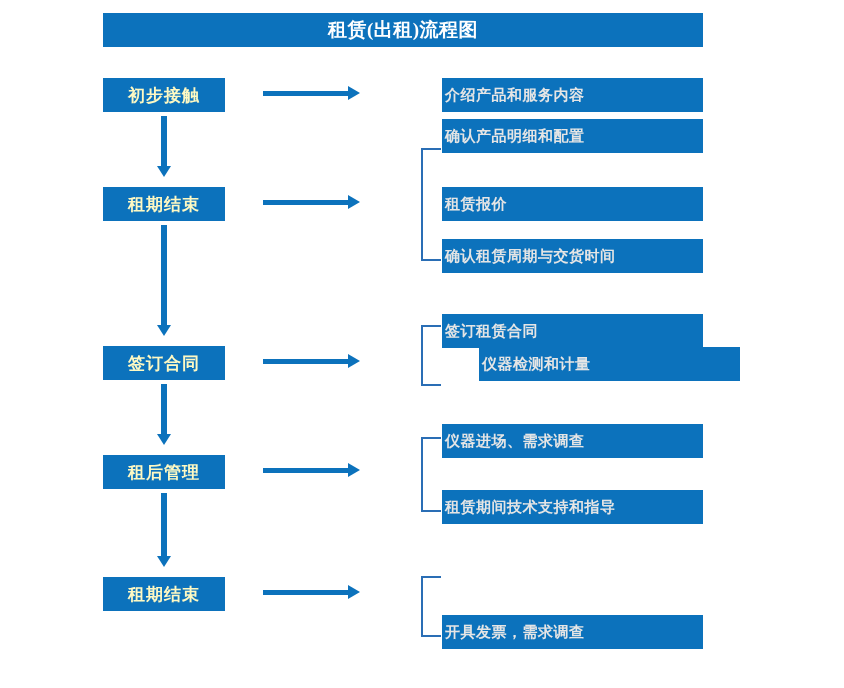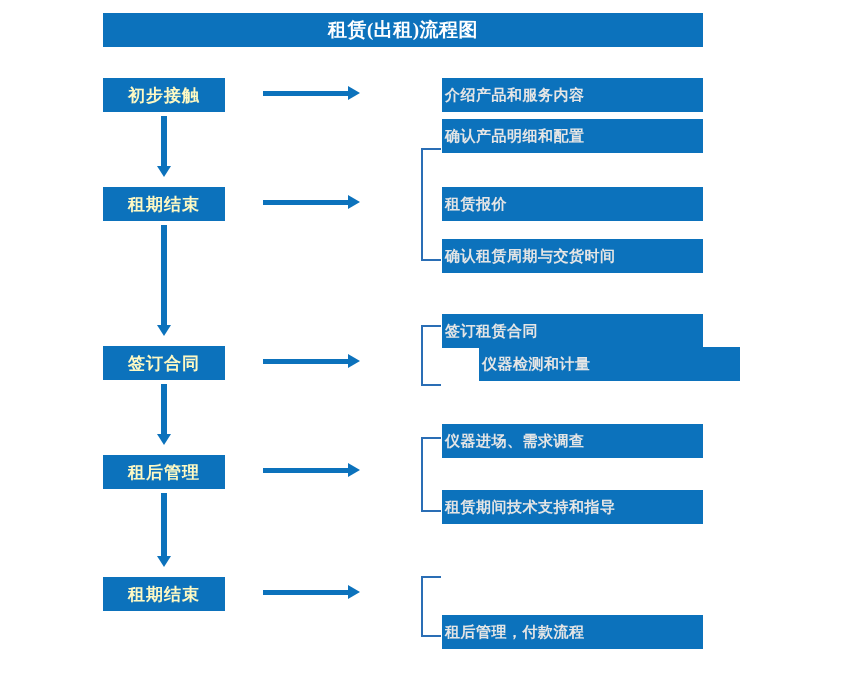--- a/index.html
+++ b/index.html
@@ -165,15 +165,15 @@
 
   <div class="stage-box" style="top:577px;">租期结束</div>
 
   <div class="h-arrow" style="top:585px;">
     <div class="shaft"></div>
     <div class="head"></div>
   </div>
 
   <div class="bracket" style="top:576px;height:61px;"></div>
 
-  <div class="detail-box" style="top:615px;">租后管理，付款流程</div>
+  <div class="detail-box" style="top:615px;">开具发票，需求调查</div>
 
 </div>
 
 </body></html>

